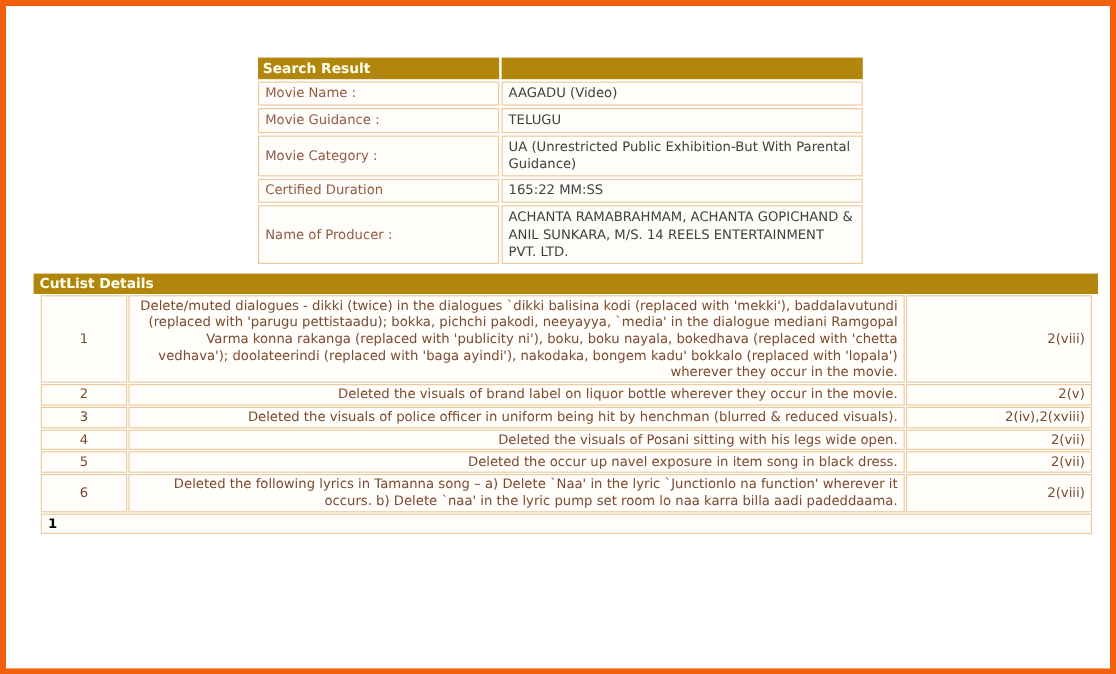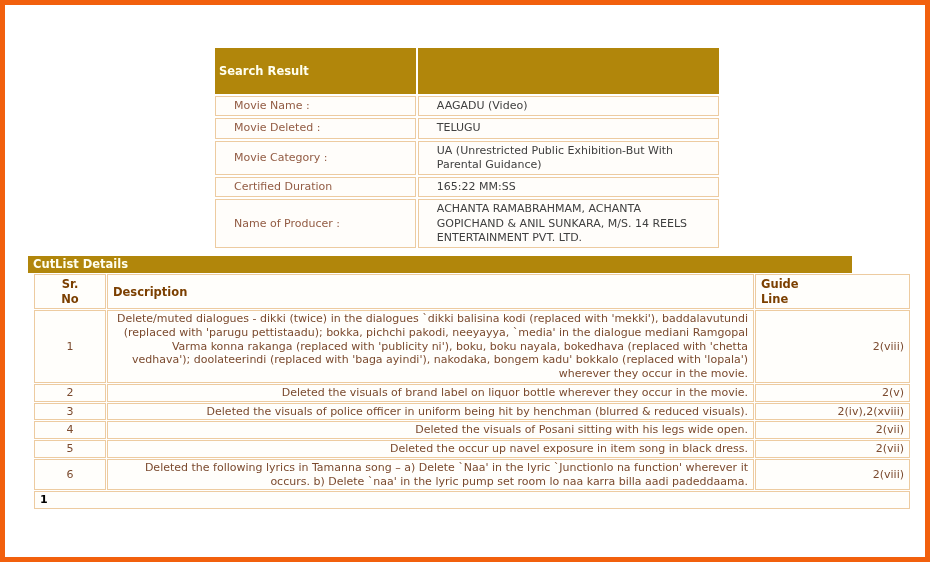--- a/index.html
+++ b/index.html
@@ -20,39 +20,39 @@
     border-collapse: separate;
     border-spacing: 2px;
     table-layout: fixed;
   }
   table.search-table th.bar {
     background: #B1860B;
     color: #FFFFF0;
     font-weight: bold;
     font-size: 11.5px;
     text-align: left;
-    padding: 16px 4px;
+    padding: 2px 4px;
     vertical-align: middle;
   }
   table.search-table td {
     border: 1px solid #EDCBA0;
     background: #FFFDFA;
-    padding: 2px 18px;
+    padding: 2px 5px;
     vertical-align: middle;
     line-height: 1.3;
   }
   table.search-table td.label { color: #925B43; }
   table.search-table td.value { color: #404040; }
   col.c-label { width: 200px; }
   col.c-value { width: 300px; }
 
   
   .cutlist-bar {
     margin: 6px 0 0 23px;
-    width: 824px;
+    width: 887px;
     box-sizing: border-box;
     background: #B1860B;
     color: #FFFFF0;
     font-weight: bold;
     font-size: 11.5px;
     padding: 1px 5px 2px 5px;
   }
   table.cutlist-table {
     margin: 0 0 0 28px;
     width: 878px;
@@ -99,21 +99,21 @@
   <tbody>
       <tr>
     <th class="bar">Search Result</th>
     <th class="bar"></th>
   </tr>
   <tr>
     <td class="label">Movie Name :</td>
     <td class="value">AAGADU (Video)</td>
   </tr>
   <tr>
-    <td class="label">Movie Deleted :</td>
+    <td class="label">Movie Guidance :</td>
     <td class="value">TELUGU</td>
   </tr>
   <tr>
     <td class="label">Movie Category :</td>
     <td class="value">UA (Unrestricted Public Exhibition-But With Parental Guidance)</td>
   </tr>
   <tr>
     <td class="label">Certified Duration</td>
     <td class="value">165:22 MM:SS</td>
   </tr>
@@ -126,27 +126,20 @@
 
 <div class="cutlist-bar">CutList Details</div>
 
 <table class="cutlist-table">
   <colgroup>
       <col class="c-sr">
       <col>
       <col class="c-guide">
     </colgroup>
   <tbody>
-      <tr>
-    <th class="sr">Sr.
-No</th>
-    <th>Description</th>
-    <th>Guide
-Line</th>
-  </tr>
   <tr>
     <td class="sr">1</td>
     <td>Delete/muted dialogues - dikki (twice) in the dialogues `dikki balisina kodi (replaced with 'mekki'), baddalavutundi (replaced with 'parugu pettistaadu); bokka, pichchi pakodi, neeyayya, `media' in the dialogue mediani Ramgopal Varma konna rakanga (replaced with 'publicity ni'), boku, boku nayala, bokedhava (replaced with 'chetta vedhava'); doolateerindi (replaced with 'baga ayindi'), nakodaka, bongem kadu' bokkalo (replaced with 'lopala') wherever they occur in the movie.</td>
     <td>2(viii)</td>
   </tr>
   <tr>
     <td class="sr">2</td>
     <td>Deleted the visuals of brand label on liquor bottle wherever they occur in the movie.</td>
     <td>2(v)</td>
   </tr>

